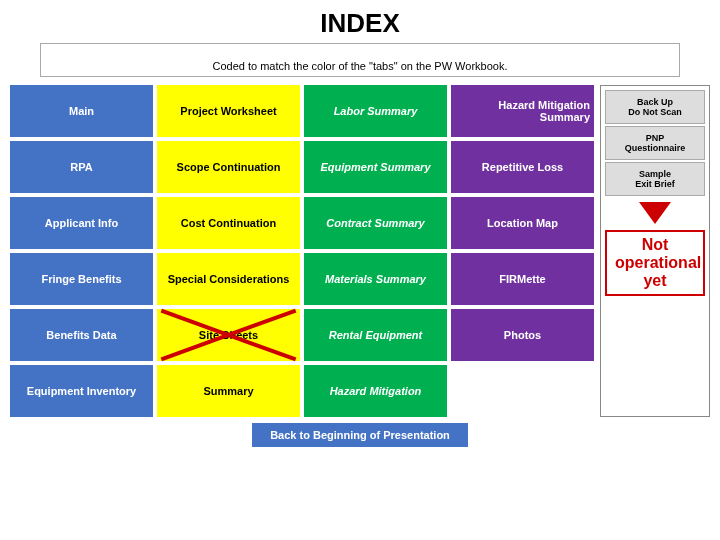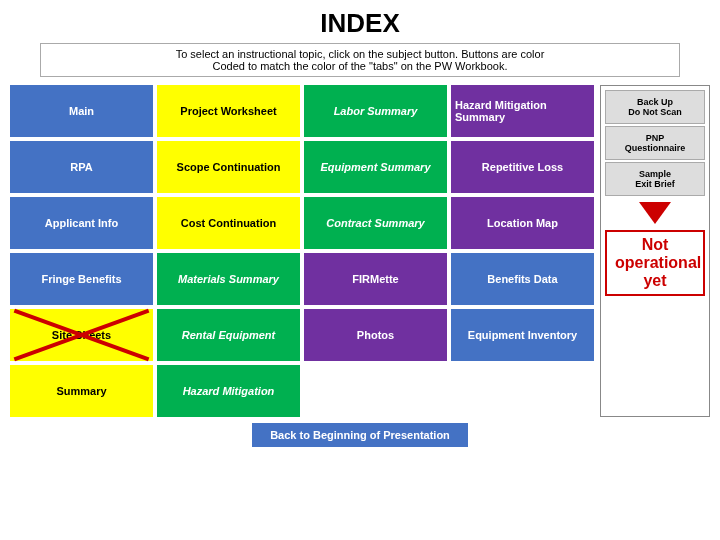--- a/index.html
+++ b/index.html
@@ -42,21 +42,21 @@
       display: grid;
       grid-template-columns: repeat(4, 1fr);
       grid-template-rows: repeat(6, 1fr);
       gap: 4px;
       flex: 1;
     }
     .btn {
       display: flex;
       align-items: center;
       justify-content: center;
-      text-align: left;
+      text-align: right;
       font-size: 11px;
       font-weight: bold;
       color: #000;
       cursor: pointer;
       padding: 4px;
       min-height: 52px;
       border: none;
       outline: none;
     }
     .btn-blue { background: #4472C4; color: #fff; }
@@ -136,21 +136,21 @@
     }
     .cross-line1 { transform: translateY(-50%) rotate(20deg); }
     .cross-line2 { transform: translateY(-50%) rotate(-20deg); }
   </style>
 </head>
 <body>
 
 <div class="page">
   <div class="title">INDEX</div>
   <div class="subtitle">
-    <span>To select an instructional topic, click on the subject button.  Buttons are color</span><br>
+    <br>
     <span>Coded to match the color of the "tabs" on the PW Workbook.</span>
   </div>
 
   <div class="main-layout">
 
     <div class="grid-area">
 
       <button class="btn btn-blue">Main</button>
       <button class="btn btn-yellow">Project Worksheet</button>
       <button class="btn btn-green">Labor Summary</button>
@@ -160,20 +160,21 @@
       <button class="btn btn-yellow">Scope Continuation</button>
       <button class="btn btn-green">Equipment Summary</button>
       <button class="btn btn-purple">Repetitive Loss</button>
 
       <button class="btn btn-blue">Applicant Info</button>
       <button class="btn btn-yellow">Cost Continuation</button>
       <button class="btn btn-green">Contract Summary</button>
       <button class="btn btn-purple">Location Map</button>
 
       <button class="btn btn-blue">Fringe Benefits</button>
+      <button class="btn btn-yellow">Special Considerations</button>
       <button class="btn btn-green">Materials Summary</button>
       <button class="btn btn-purple">FIRMette</button>
 
       <button class="btn btn-blue">Benefits Data</button>
       <div class="btn btn-yellow site-sheets-wrapper">
         <span>Site Sheets</span>
         <div class="cross-line1"></div>
         <div class="cross-line2"></div>
       </div>
       <button class="btn btn-green">Rental Equipment</button>

